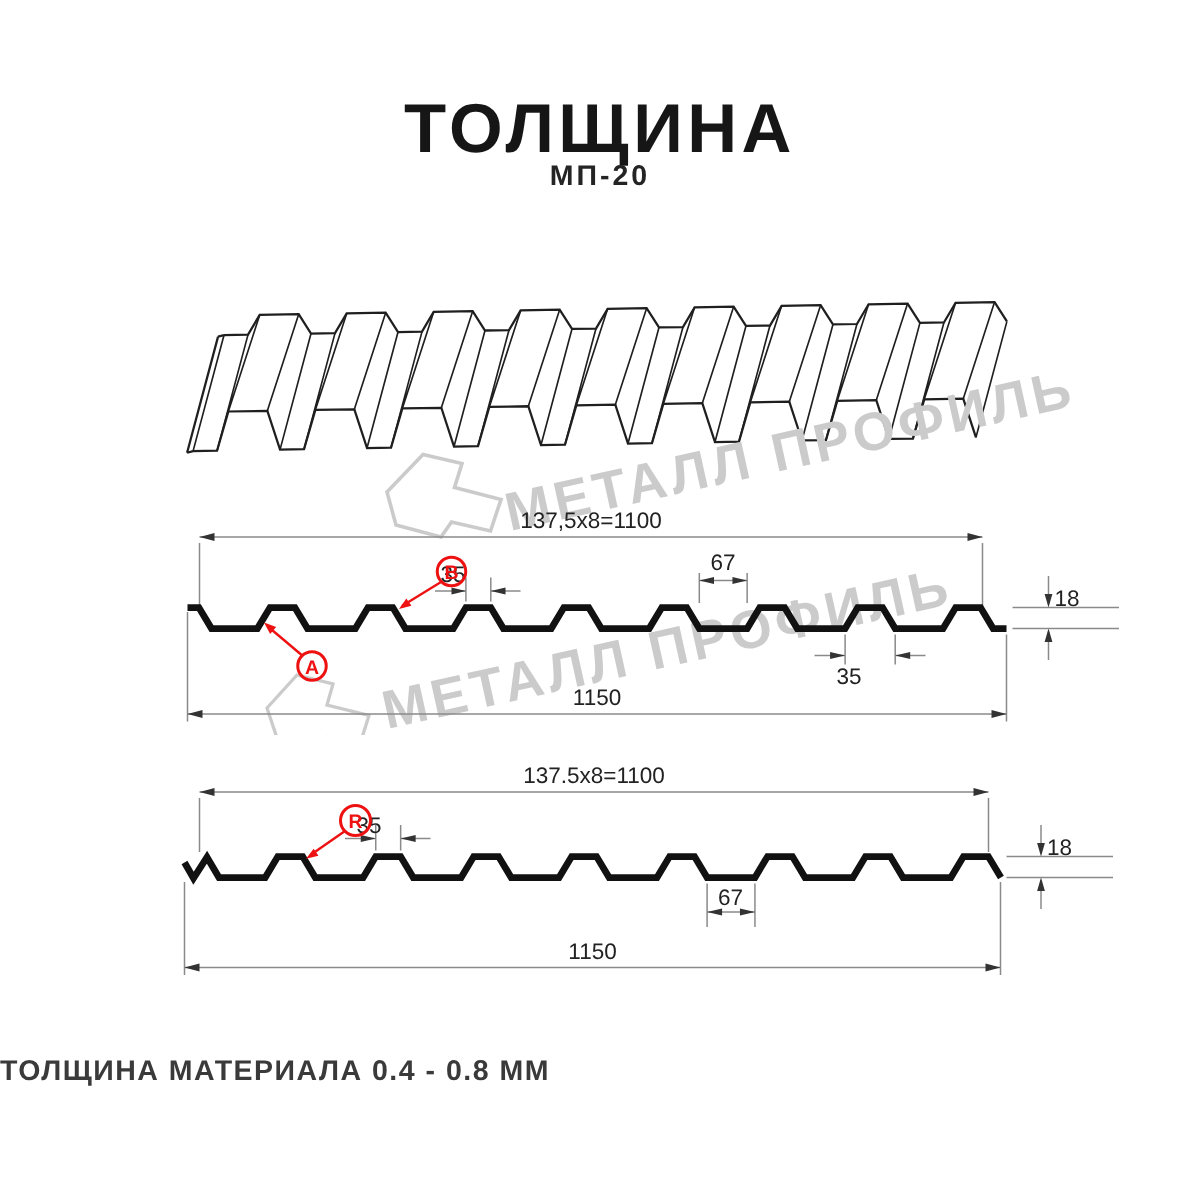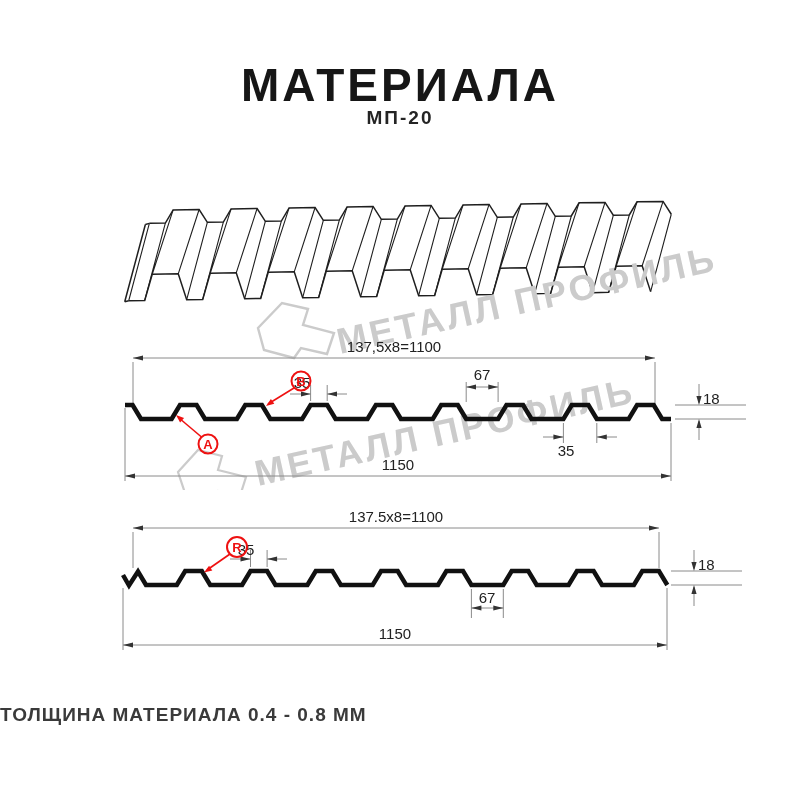--- a/index.html
+++ b/index.html
@@ -19,21 +19,21 @@
   .thin{stroke:#8a8a8a;stroke-width:1;fill:none;}
   .arr{fill:#333333;stroke:none;}
   .profile{stroke:#111111;stroke-width:4.5;fill:none;stroke-linejoin:miter;}
   .red{stroke:#ee1111;fill:none;stroke-width:2;}
   .redarr{fill:#ee1111;stroke:none;}
   .wire{stroke:#1f1f1f;fill:none;}
 </style>
 </head>
 <body>
 
-<div class="title">МАТЕРИАЛА</div>
+<div class="title">ТОЛЩИНА</div>
 <div class="subtitle">МП-20</div>
 
 <svg style="left:110px;top:198px;" width="580" height="120" viewBox="0 0 580 120">
   <g transform="rotate(-1 290 60)">
 
     <path class="wire" stroke-width="1.1" d="M18,98 L40,21 M34,98 L56,21 M42,72 L64,8 M68,72 L90,8 M76,98 L98,21 M92,98 L114,21 M100,72 L122,8 M126,72 L148,8 M134,98 L156,21 M150,98 L172,21 M158,72 L180,8 M184,72 L206,8 M192,98 L214,21 M208,98 L230,21 M216,72 L238,8 M242,72 L264,8 M250,98 L272,21 M266,98 L288,21 M274,72 L296,8 M300,72 L322,8 M308,98 L330,21 M324,98 L346,21 M332,72 L354,8 M358,72 L380,8 M366,98 L388,21 M382,98 L404,21 M390,72 L412,8 M416,72 L438,8 M424,98 L446,21 M440,98 L462,21 M448,72 L470,8 M474,72 L496,8 M482,98 L504,21 M498,98 L520,21 M506,72 L528,8 M532,72 L554,8 M540,98 L562,21"></path>
 
     <path class="wire" stroke-width="1.5" d="M18,98 L34,98 L42,72 L68,72 L76,98 L92,98 L100,72 L126,72 L134,98 L150,98 L158,72 L184,72 L192,98 L208,98 L216,72 L242,72 L250,98 L266,98 L274,72 L300,72 L308,98 L324,98 L332,72 L358,72 L366,98 L382,98 L390,72 L416,72 L424,98 L440,98 L448,72 L474,72 L482,98 L498,98 L506,72 L532,72 L540,98"></path>
 
     <path class="wire" stroke-width="1.5" d="M40,21 L56,21 L64,8 L90,8 L98,21 L114,21 L122,8 L148,8 L156,21 L172,21 L180,8 L206,8 L214,21 L230,21 L238,8 L264,8 L272,21 L288,21 L296,8 L322,8 L330,21 L346,21 L354,8 L380,8 L388,21 L404,21 L412,8 L438,8 L446,21 L462,21 L470,8 L496,8 L504,21 L520,21 L528,8 L554,8 L562,21"></path>

